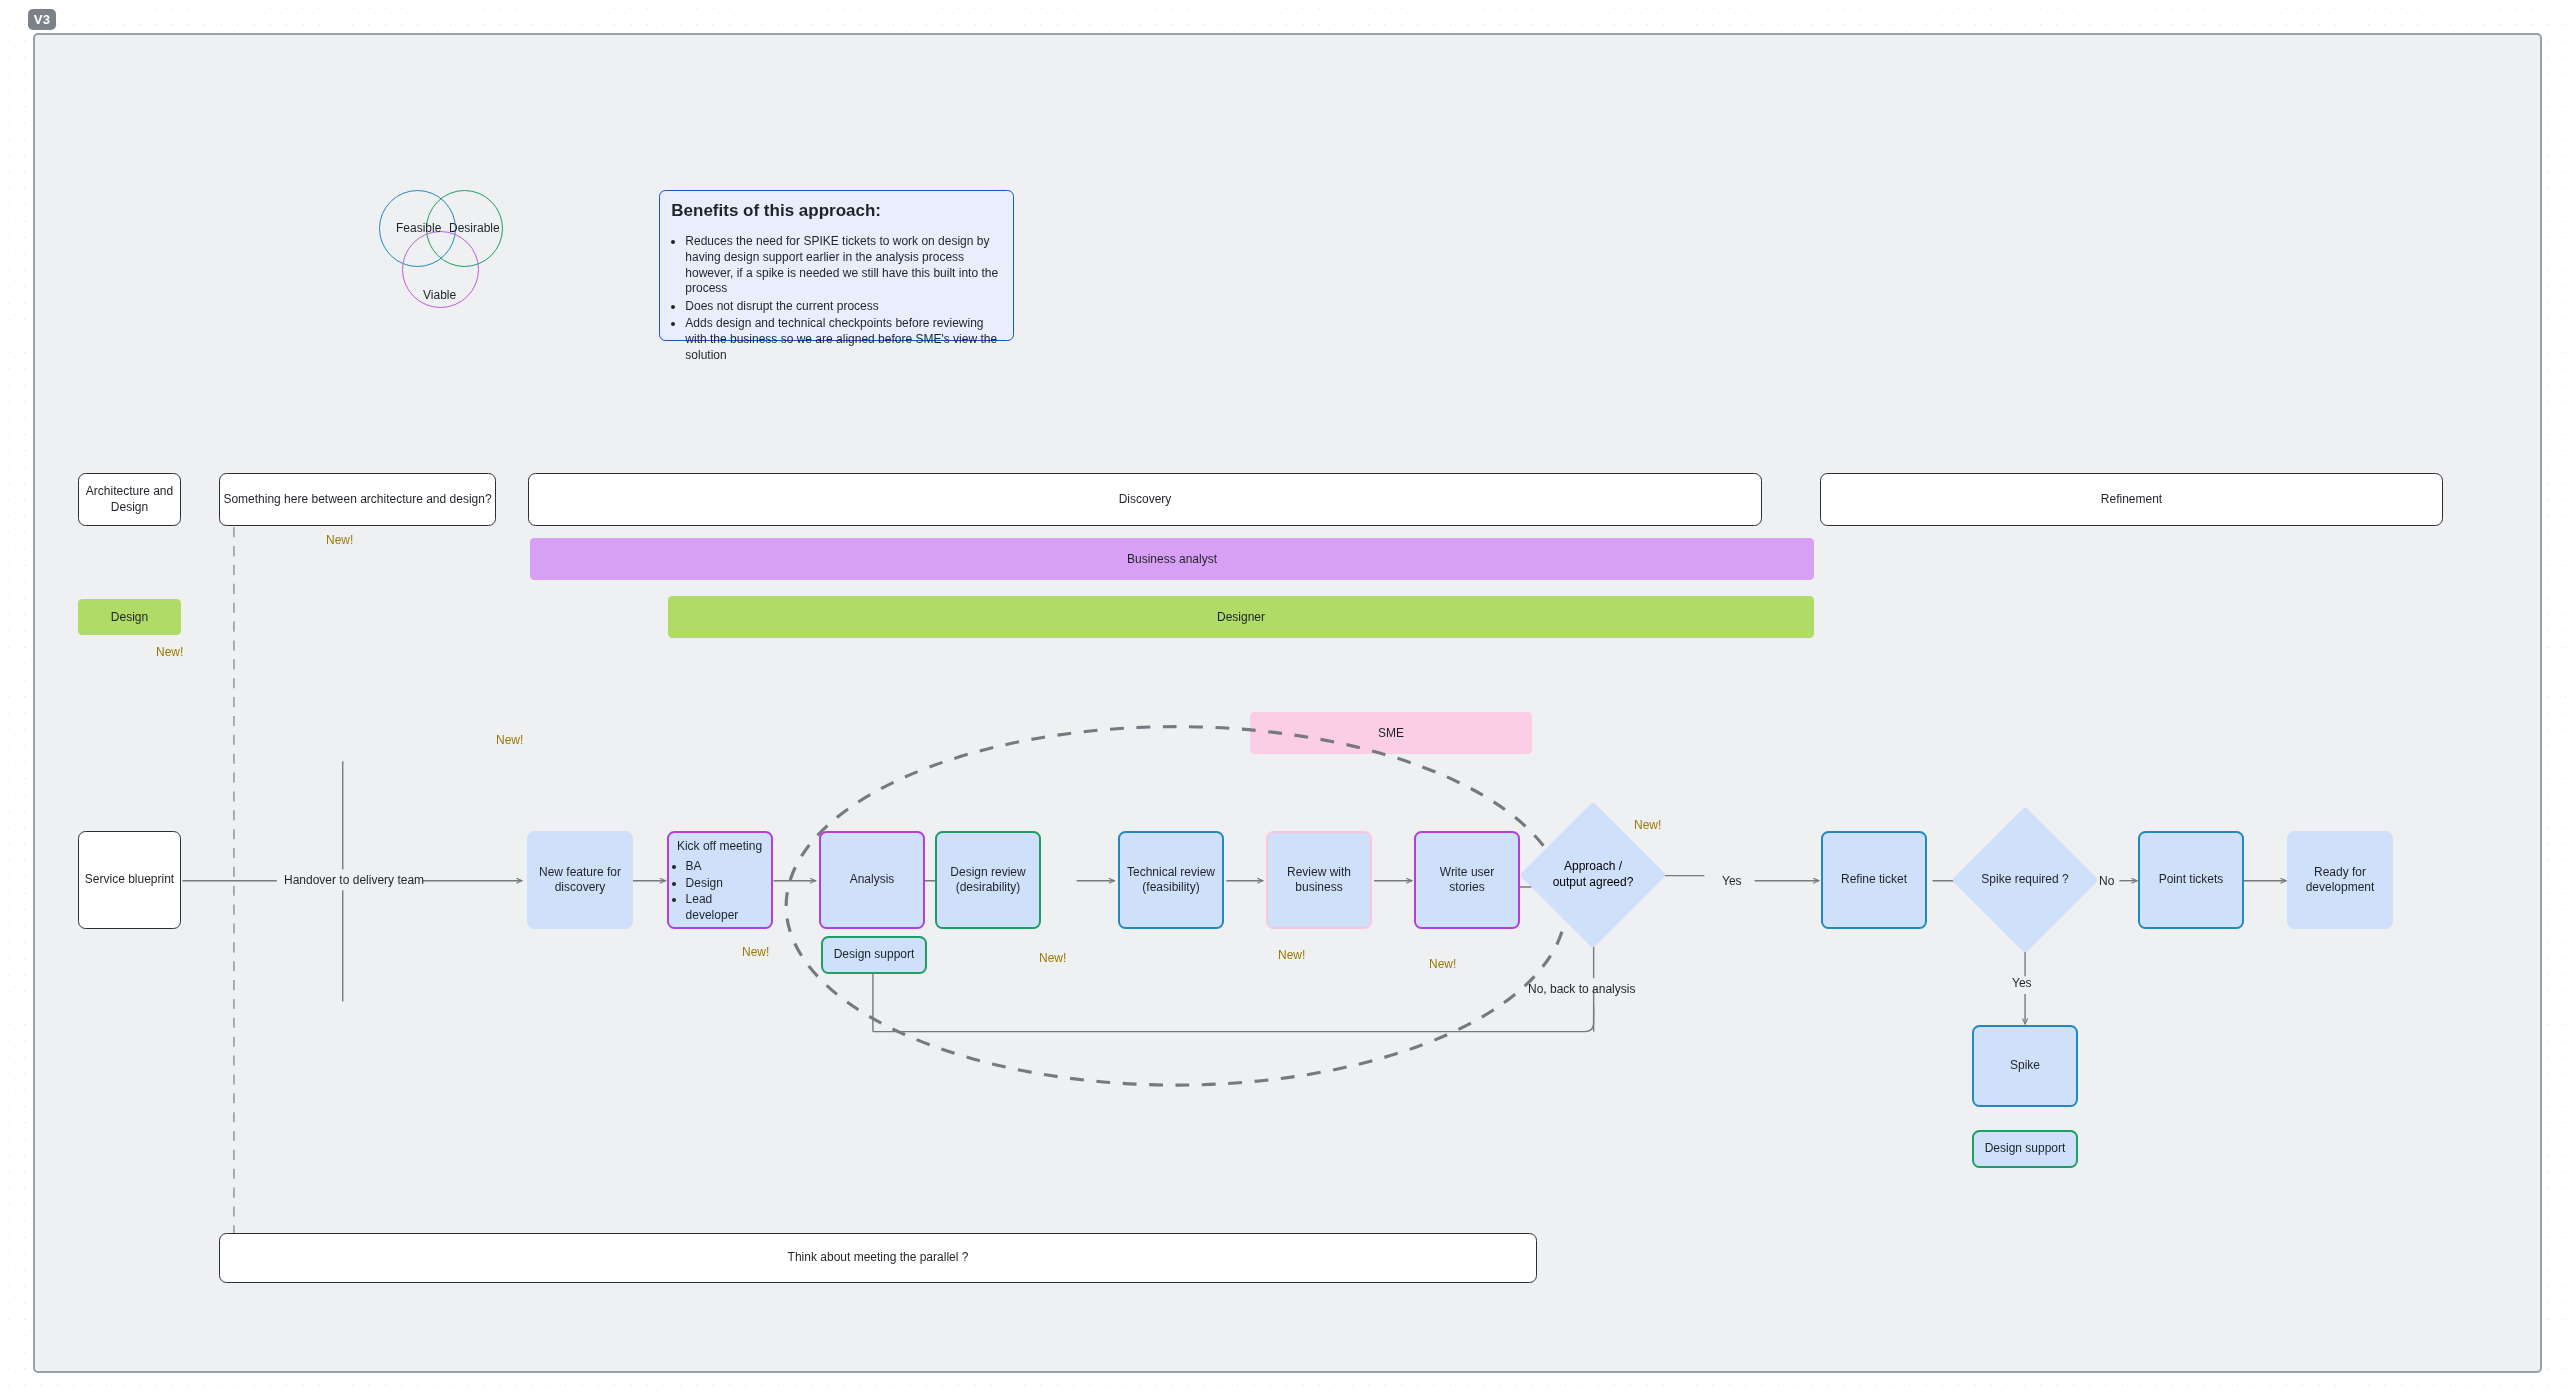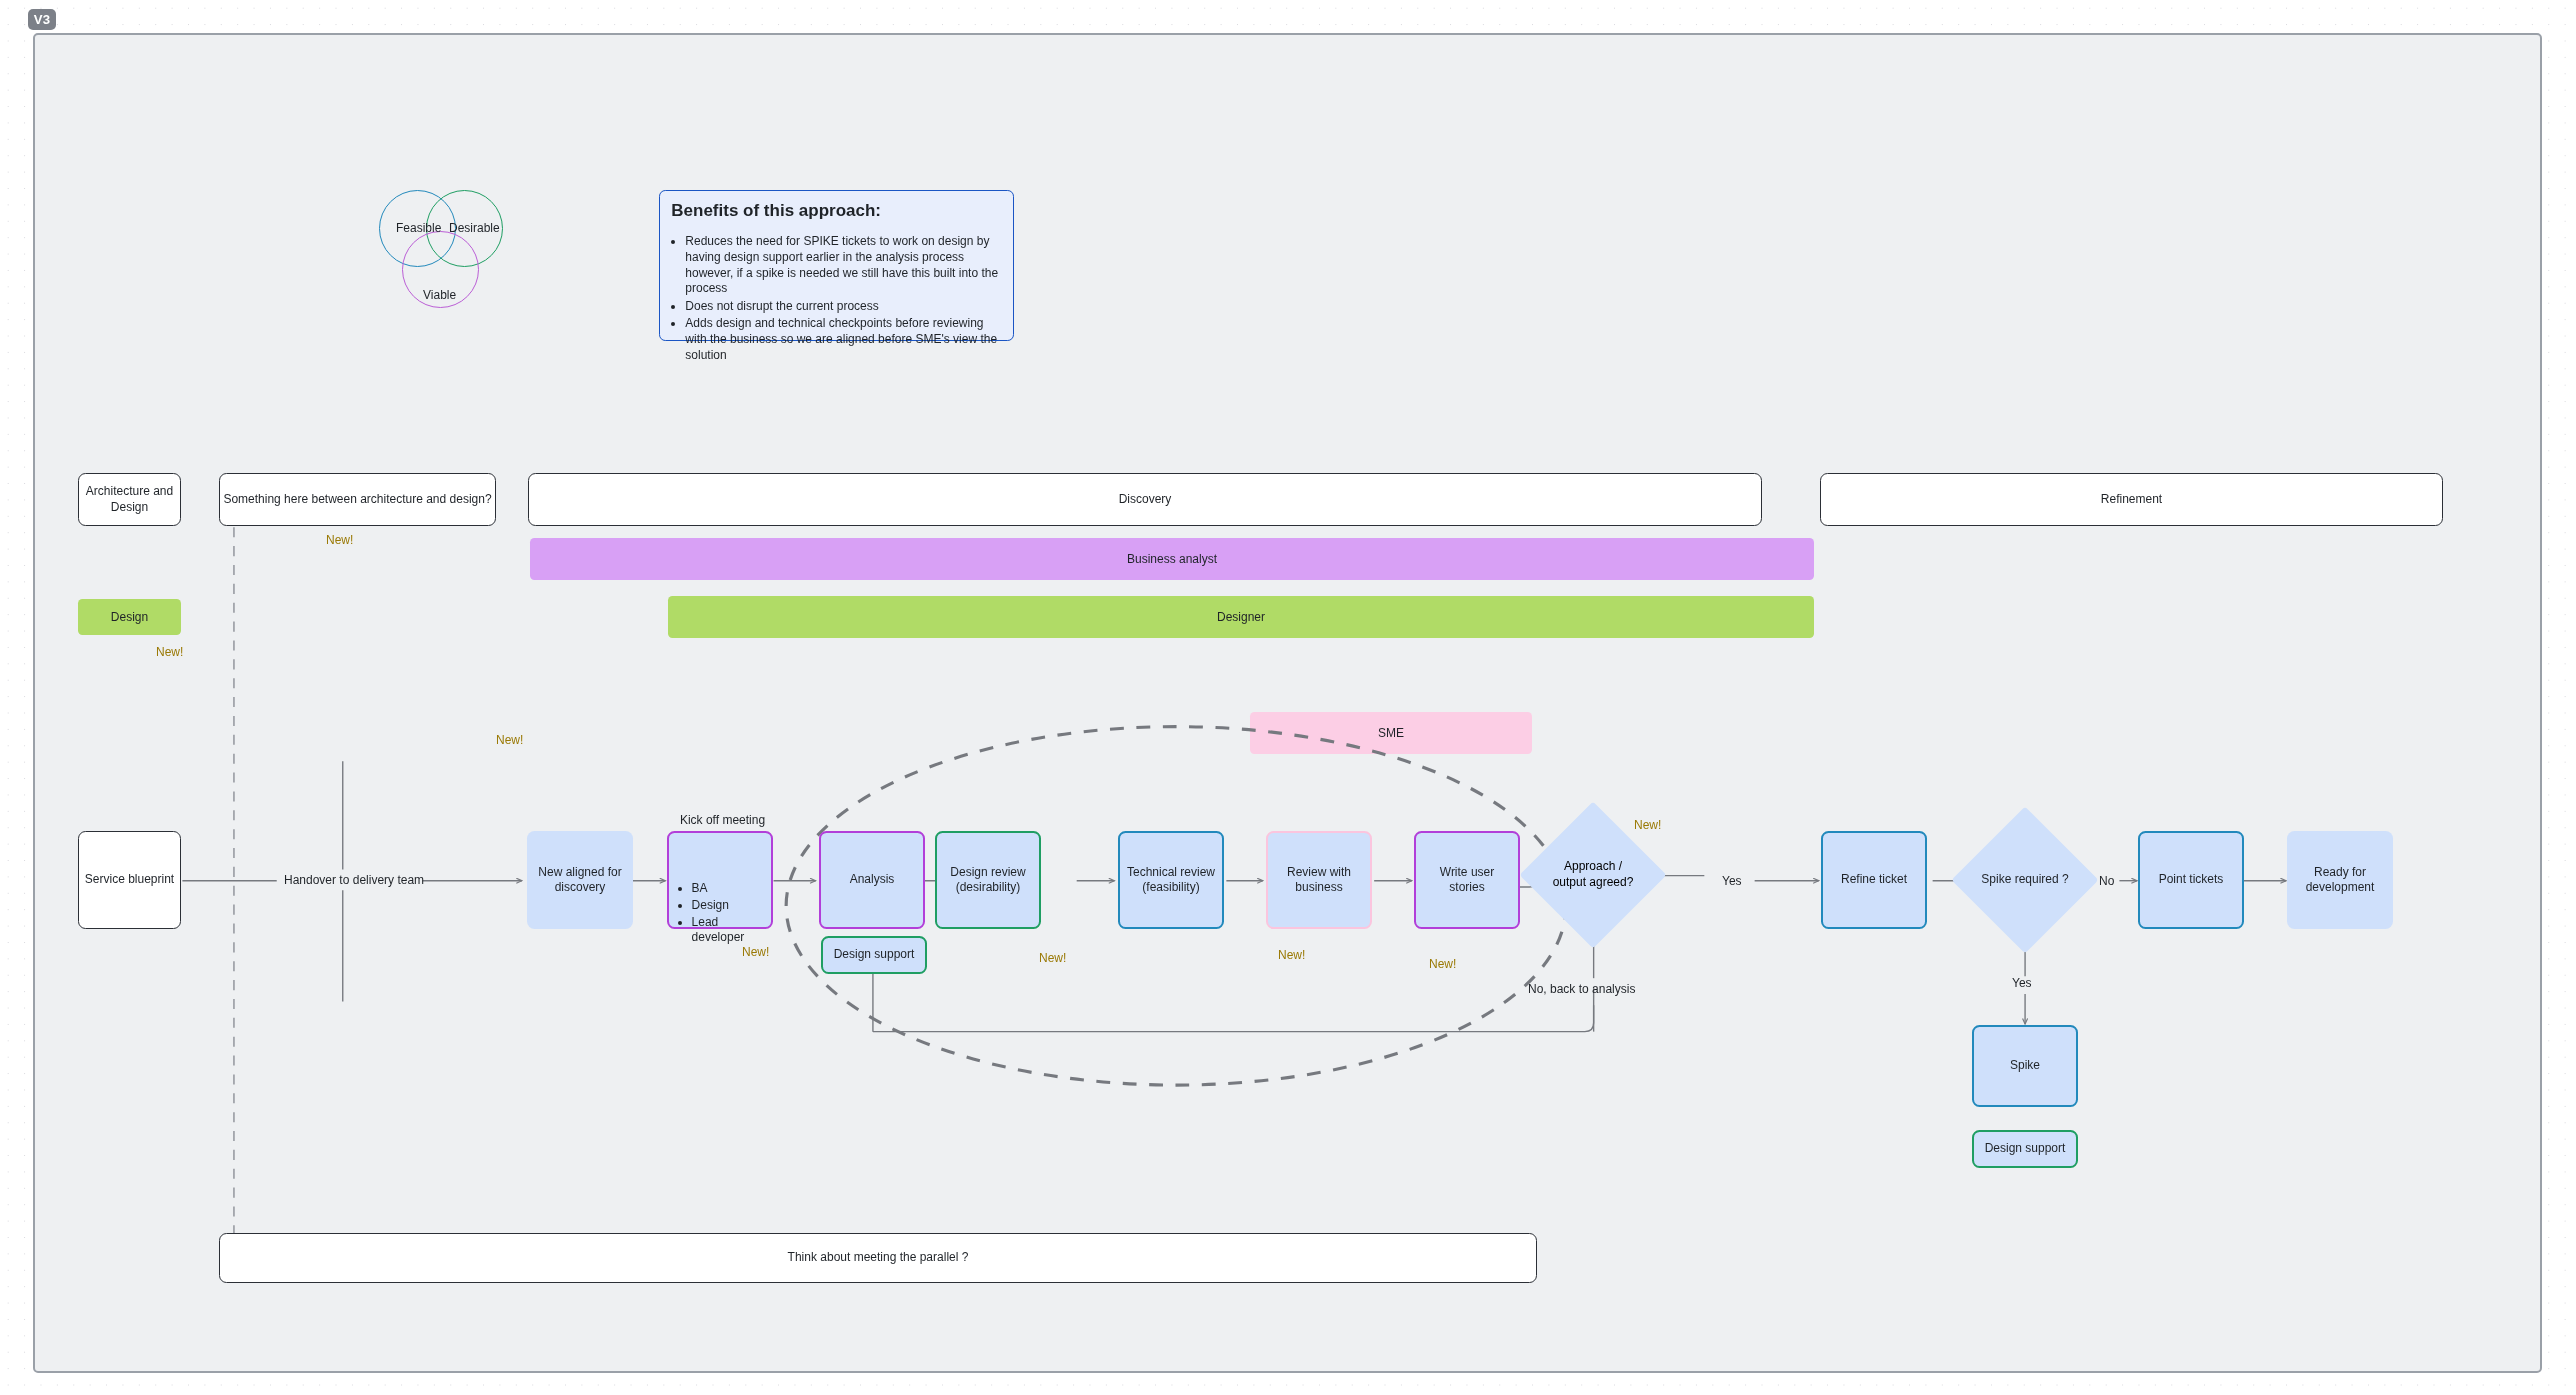--- a/index.html
+++ b/index.html
@@ -35,22 +35,22 @@
   .plain-box{
     background:#ffffff;border:1.9px solid #2b2f36;border-radius:7.5px;
     display:flex;align-items:center;justify-content:center;text-align:center;
     color:#1f2328;line-height:1.3;
   }
   .band{border-radius:4.4px;display:flex;align-items:center;justify-content:center;
         color:#1f2328;text-align:center;}
   .newtag{color:#9a7905;font-size:12px;white-space:nowrap;}
   .edgelabel{color:#1f2328;font-size:12px;white-space:nowrap;}
 
-  .kick{flex-direction:column;align-items:flex-start;justify-content:center;
-        padding-left:10px;text-align:left;gap:48px;}
+  .kick{flex-direction:column;align-items:flex-start;justify-content:flex-end;
+        padding-left:4px;text-align:left;}
   .kick .kt{width:100%;text-align:center;margin-bottom:3.1px;}
   .kick ul{margin:0;padding-left:12.6px;}
   .kick li{margin:1.3px 0;}
 
   
   .benefits{
     left:659px;top:190px;width:355px;height:151px;
     background:#e8eefc;border:1.9px solid #1a55c4;border-radius:6.3px;padding:10px 11.3px;
   }
   .benefits h2{margin:0 0 12.6px 0;font-size:17px;font-weight:700;color:#1f2328;}
@@ -168,21 +168,21 @@
 
   <div class="abs plain-box" style="left:78px;top:831px;width:103px;height:98px;font-size:12px;">
     <span>Service blueprint</span>
   </div>
 
   <div class="abs" style="left:284px;top:873px;font-size:12px;color:#1f2328;white-space:nowrap;">
     <span>Handover to delivery team</span>
   </div>
 
   <div class="abs node blue-fill" style="left:527px;top:831px;width:106px;height:98px;font-size:12px;">
-    <span>New aligned for discovery</span>
+    <span>New feature for discovery</span>
   </div>
 
   <div class="abs node blue-fill kick" style="left:667px;top:831px;width:106px;height:98px;font-size:12px;border:2.5px solid #b23fd9;">
     <div class="kt">Kick off meeting</div>
     <ul>
       <li>BA</li>
       <li>Design</li>
       <li>Lead developer</li>
     </ul>
   </div>

